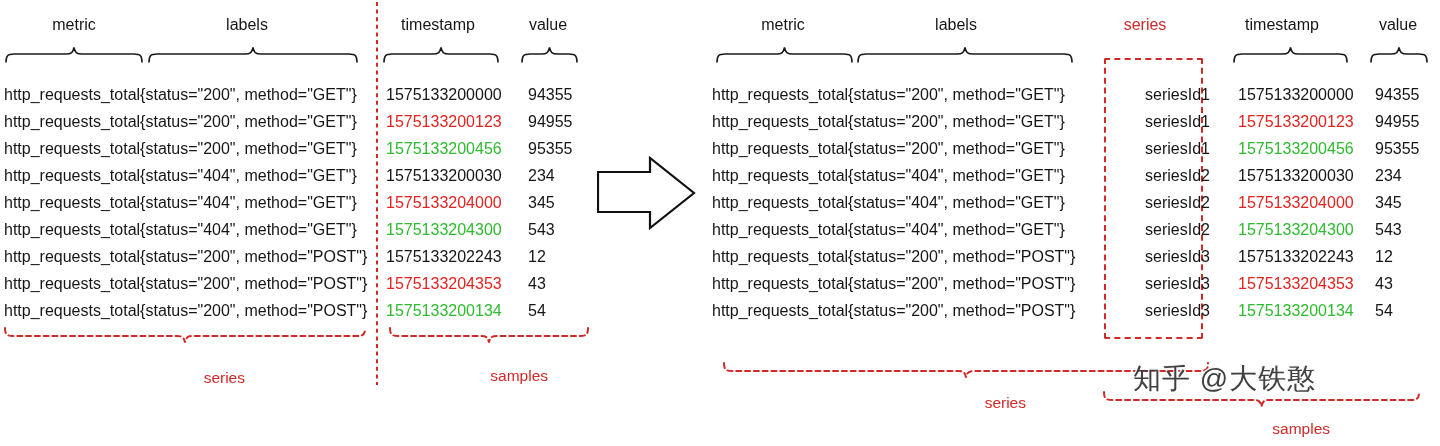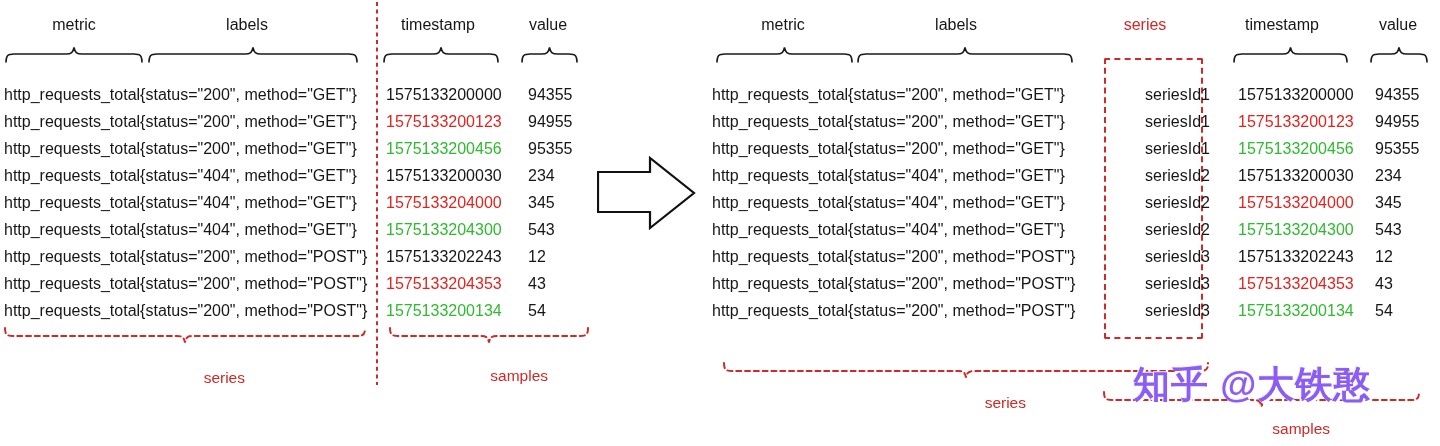--- a/index.html
+++ b/index.html
@@ -29,23 +29,23 @@
   .vline { position:absolute; left:375px; top:2px; }
   .mapping-box { position:absolute; left:1104px; top:58px; width:99px; height:281px;
                  border:2px dashed var(--red); border-radius:2px; }
 
   .blabel { position:absolute; width:120px; text-align:right; font-size:15.5px;
             color:var(--red); white-space:nowrap; }
 
   .arrow { position:absolute; left:597px; top:156px; }
   .arrow polygon { fill:#ffffff; stroke:#111111; stroke-width:2.2; stroke-linejoin:miter; }
 
-  .watermark { position:absolute; left:1133px; top:360px; font-size:37px; letter-spacing:1px;
-               color:#8b5cf6; white-space:nowrap;
-               text-shadow:2px 2px 0 #ffffff, -1px -1px 0 #f2f2f2;font-weight:bold; }
+  .watermark { position:absolute; left:1133px; top:360px; font-size:28px; letter-spacing:1px;
+               color:#404040; white-space:nowrap;
+               text-shadow:2px 2px 0 #ffffff, -1px -1px 0 #f2f2f2; }
 </style>
 </head>
 <body>
 
 <div class="canvas">
 
   <div class="hdr" style="left:14px">metric</div>
   <div class="hdr" style="left:187px">labels</div>
   <div class="hdr" style="left:378px">timestamp</div>
   <div class="hdr" style="left:488px">value</div>

